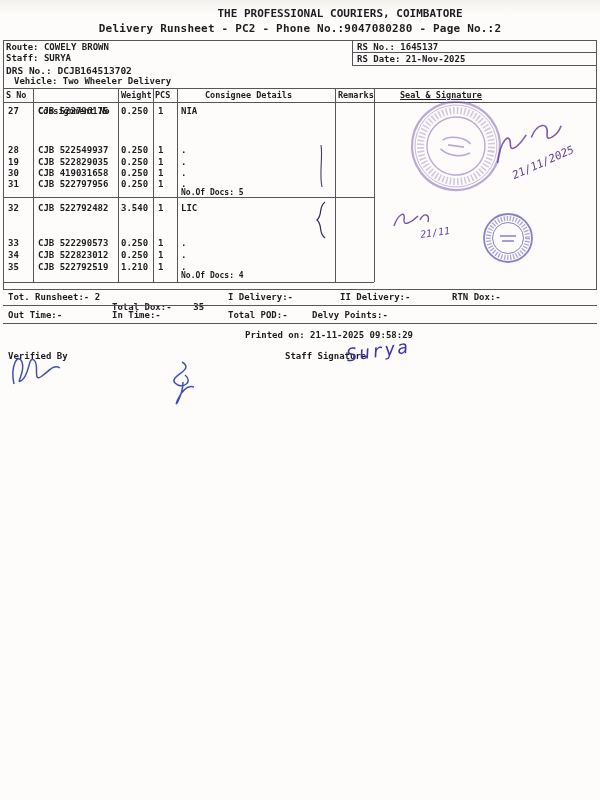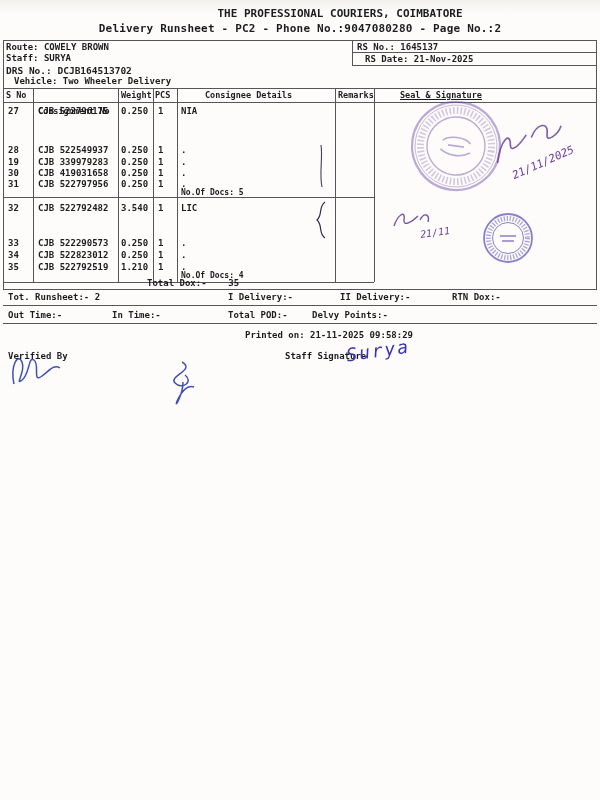--- a/index.html
+++ b/index.html
@@ -36,21 +36,21 @@
   <div class="hl" style="top:40px;left:3px;width:594px;"></div>
   <div class="hl" style="top:52px;left:352px;width:245px;"></div>
   <div class="hl" style="top:65px;left:352px;width:245px;"></div>
   <div class="vl" style="top:40px;left:352px;height:25px;"></div>
 
   <div class="t" style="top:43px;left:6px;">Route: COWELY BROWN</div>
   <div class="t" style="top:54px;left:6px;">Staff: SURYA</div>
   <div class="t" style="top:66px;left:6px;font-size:9.5px;">DRS No.: DCJB164513702</div>
   <div class="t" style="top:77px;left:14px;">Vehicle: Two Wheeler Delivery</div>
   <div class="t" style="top:43px;left:357px;">RS No.: 1645137</div>
-  <div class="t" style="top:55px;left:357px;margin-left:8px;">RS Date: 21-Nov-2025</div>
+  <div class="t" style="top:55px;left:357px;">RS Date: 21-Nov-2025</div>
 
   <div class="hl" style="top:88px;left:3px;width:594px;"></div>
   <div class="hl" style="top:102px;left:3px;width:594px;"></div>
   <div class="vl" style="top:40px;left:3px;height:249px;"></div>
   <div class="vl" style="top:40px;left:596px;height:249px;"></div>
   <div class="vl" style="top:88px;left:33px;height:194px;"></div>
   <div class="vl" style="top:88px;left:118px;height:194px;"></div>
   <div class="vl" style="top:88px;left:153px;height:194px;"></div>
   <div class="vl" style="top:88px;left:177px;height:194px;"></div>
   <div class="vl" style="top:88px;left:335px;height:194px;"></div>
@@ -73,21 +73,21 @@
   </div>
   <div class="row" style="top:145px;">
     <span class="c c-sno">28</span>
     <span class="c c-con">CJB 522549937</span>
     <span class="c c-wt">0.250</span>
     <span class="c c-pcs">1</span>
     <span class="c c-cons">.</span>
   </div>
   <div class="row" style="top:157px;">
     <span class="c c-sno">19</span>
-    <span class="c c-con">CJB 339979283</span>
+    <span class="c c-con">CJB 522829035</span>
     <span class="c c-wt">0.250</span>
     <span class="c c-pcs">1</span>
     <span class="c c-cons">.</span>
   </div>
   <div class="row" style="top:168px;">
     <span class="c c-sno">30</span>
     <span class="c c-con">CJB 419031658</span>
     <span class="c c-wt">0.250</span>
     <span class="c c-pcs">1</span>
     <span class="c c-cons">.</span>
@@ -128,21 +128,21 @@
     <span class="c c-con">CJB 522792519</span>
     <span class="c c-wt">1.210</span>
     <span class="c c-pcs">1</span>
     <span class="c c-cons">.</span>
   </div>
   <div class="t small" style="top:272px;left:181px;">No.Of Docs: 4</div>
   <div class="hl" style="top:282px;left:3px;width:371px;"></div>
 
   <div class="hl" style="top:289px;left:3px;width:594px;"></div>
   <div class="t" style="top:293px;left:8px;">Tot. Runsheet:- 2</div>
-  <div class="t" style="top:279px;left:112px;margin-left:35px;">Total Dox:-    35</div>
+  <div class="t" style="top:303px;left:112px;">Total Dox:-    35</div>
   <div class="t" style="top:293px;left:228px;">I Delivery:-</div>
   <div class="t" style="top:293px;left:340px;">II Delivery:-</div>
   <div class="t" style="top:293px;left:452px;">RTN Dox:-</div>
   <div class="hl" style="top:305px;left:3px;width:594px;"></div>
   <div class="t" style="top:311px;left:8px;">Out Time:-</div>
   <div class="t" style="top:311px;left:112px;">In Time:-</div>
   <div class="t" style="top:311px;left:228px;">Total POD:-</div>
   <div class="t" style="top:311px;left:312px;">Delvy Points:-</div>
   <div class="hl" style="top:323px;left:3px;width:594px;"></div>
 

